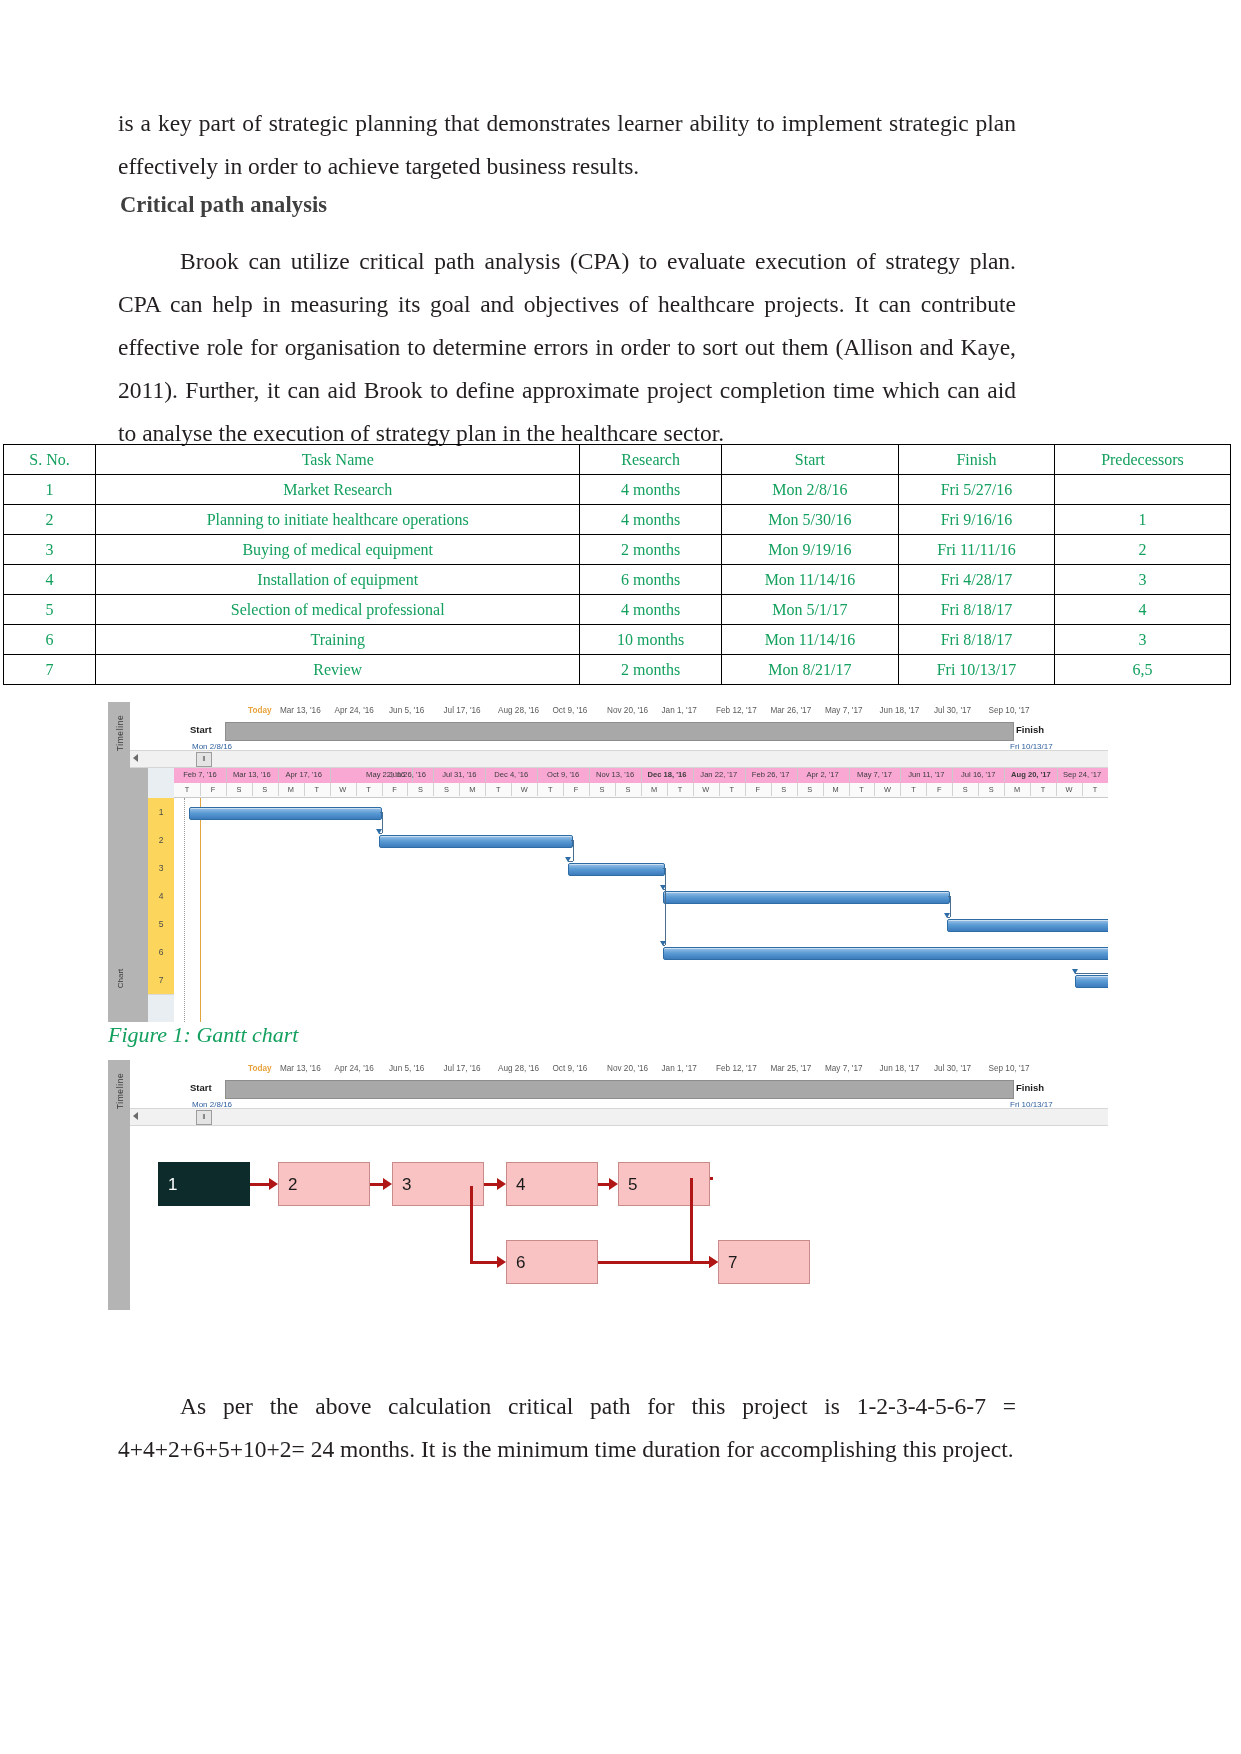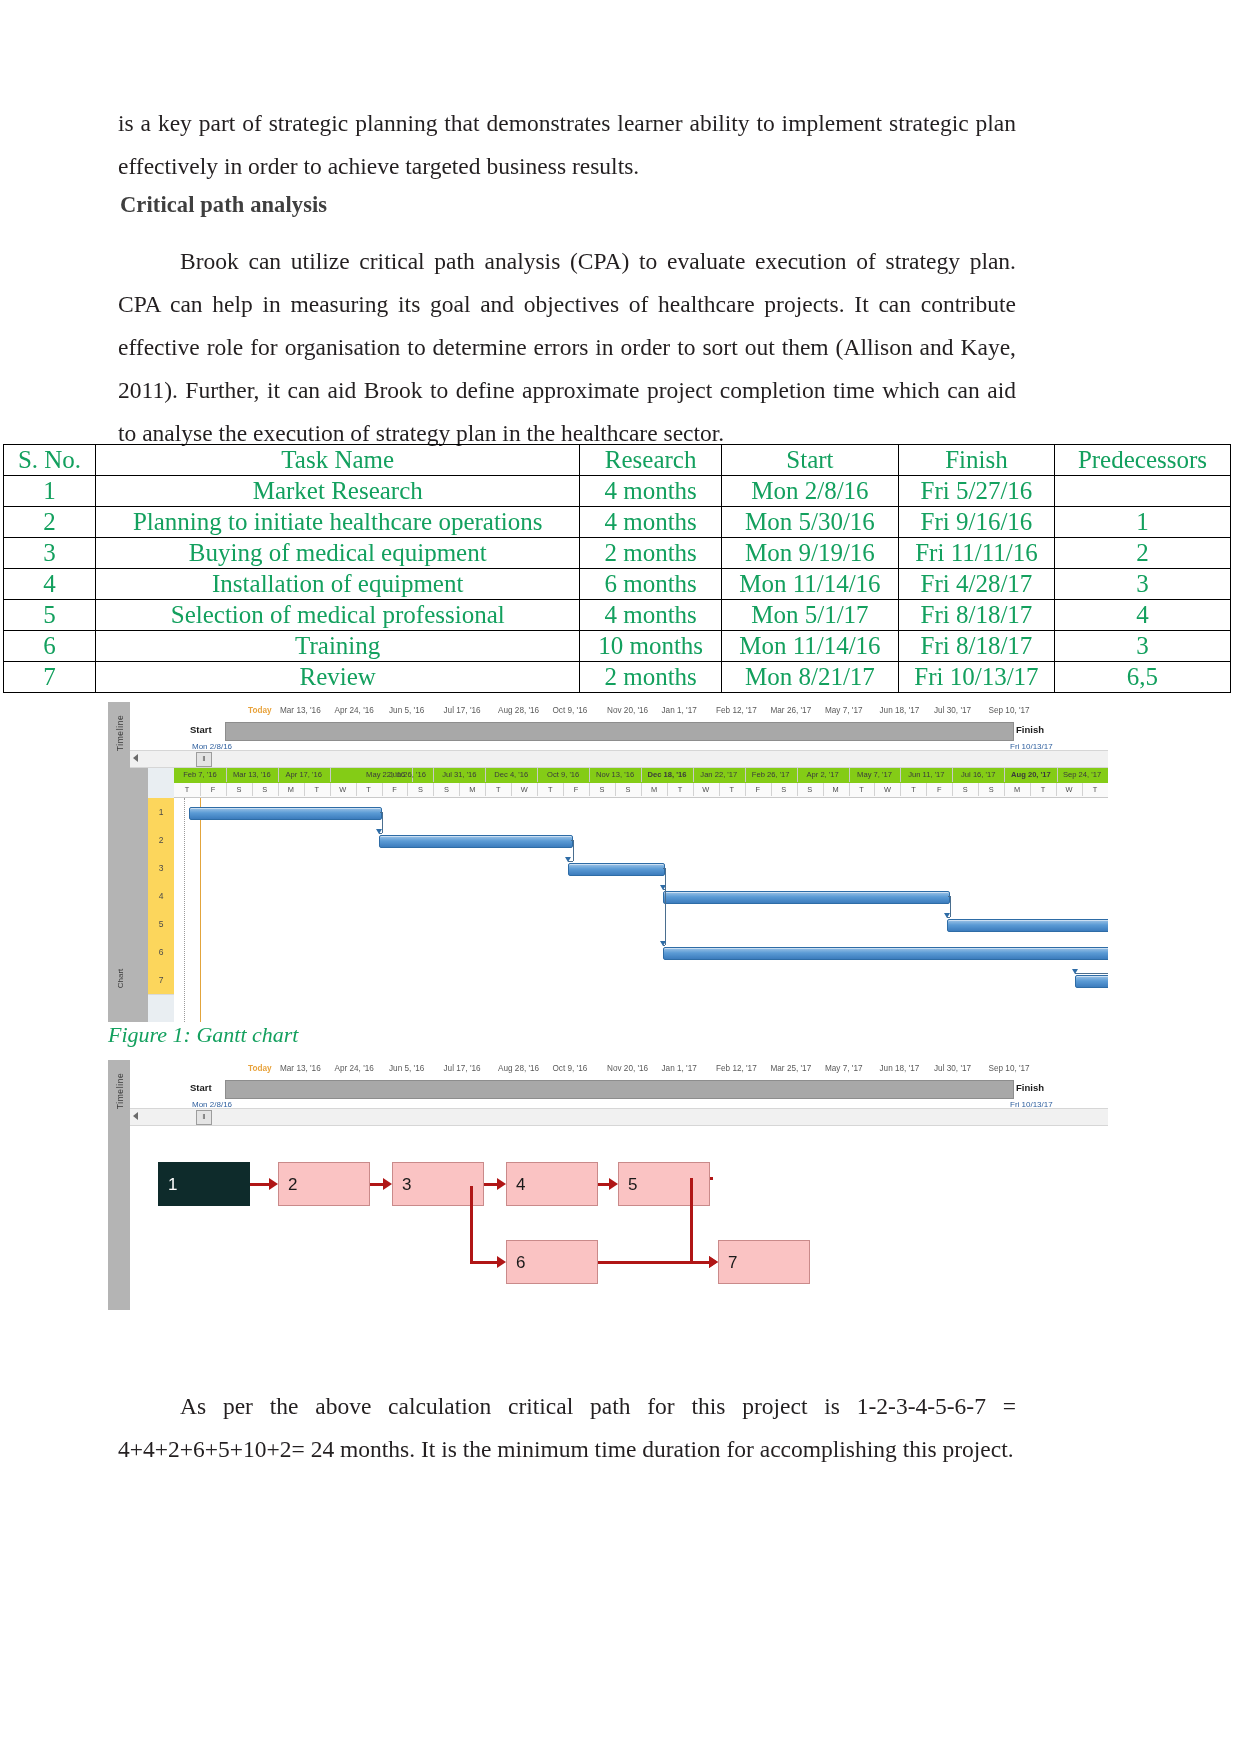--- a/index.html
+++ b/index.html
@@ -65,21 +65,21 @@
   .cpa-table-wrap {
     position: absolute;
     left: -115px;
     top: 444px;
     width: 1228px;
   }
   table.cpa {
     border-collapse: collapse;
     width: 1228px;
     table-layout: fixed;
-    font-size: 25px;
+    font-size: 16px;
     color: #00a65a;
   }
   table.cpa td, table.cpa th {
     border: 1.3px solid #000;
     padding: 1px 4px;
     text-align: center;
     font-weight: normal;
     height: 27px;
     color: #13a05e;
     white-space: nowrap;
@@ -264,21 +264,21 @@
     font-family: "Liberation Sans", sans-serif;
     font-size: 8.5px;
     color: #4a4a4a;
     text-align: center;
     line-height: 28px;
   }
   .date-header {
     position: absolute;
     left: 44px; top: 0;
     width: 934px; height: 15px;
-    background: #84cc16;
+    background: #f9a8d4;
     border-bottom: 1px solid #c9c9c9;
   }
   .dh-cell {
     position: absolute;
     top: 0;
     height: 14px;
     border-right: 1px solid #c9c9c9;
     font-family: "Liberation Sans", sans-serif;
     font-size: 7.6px;
     color: #3b3b3b;

